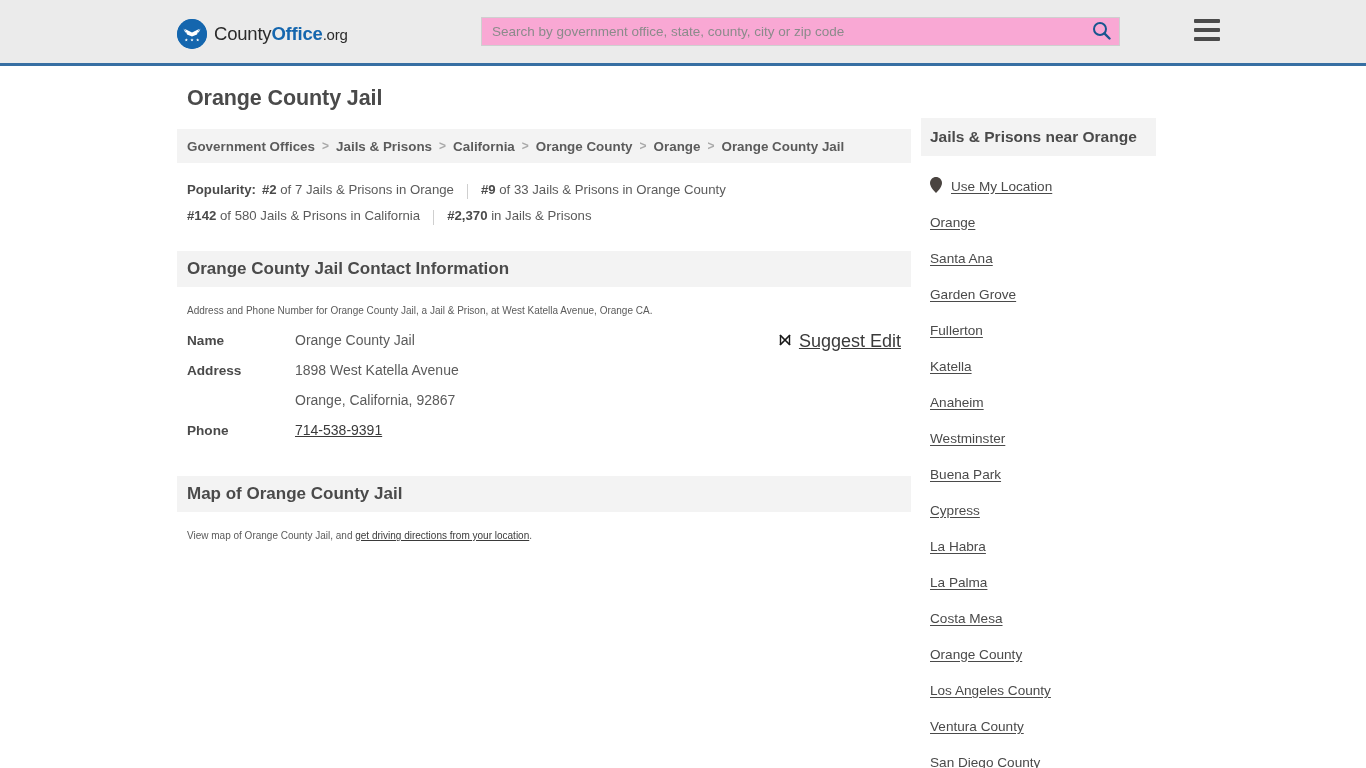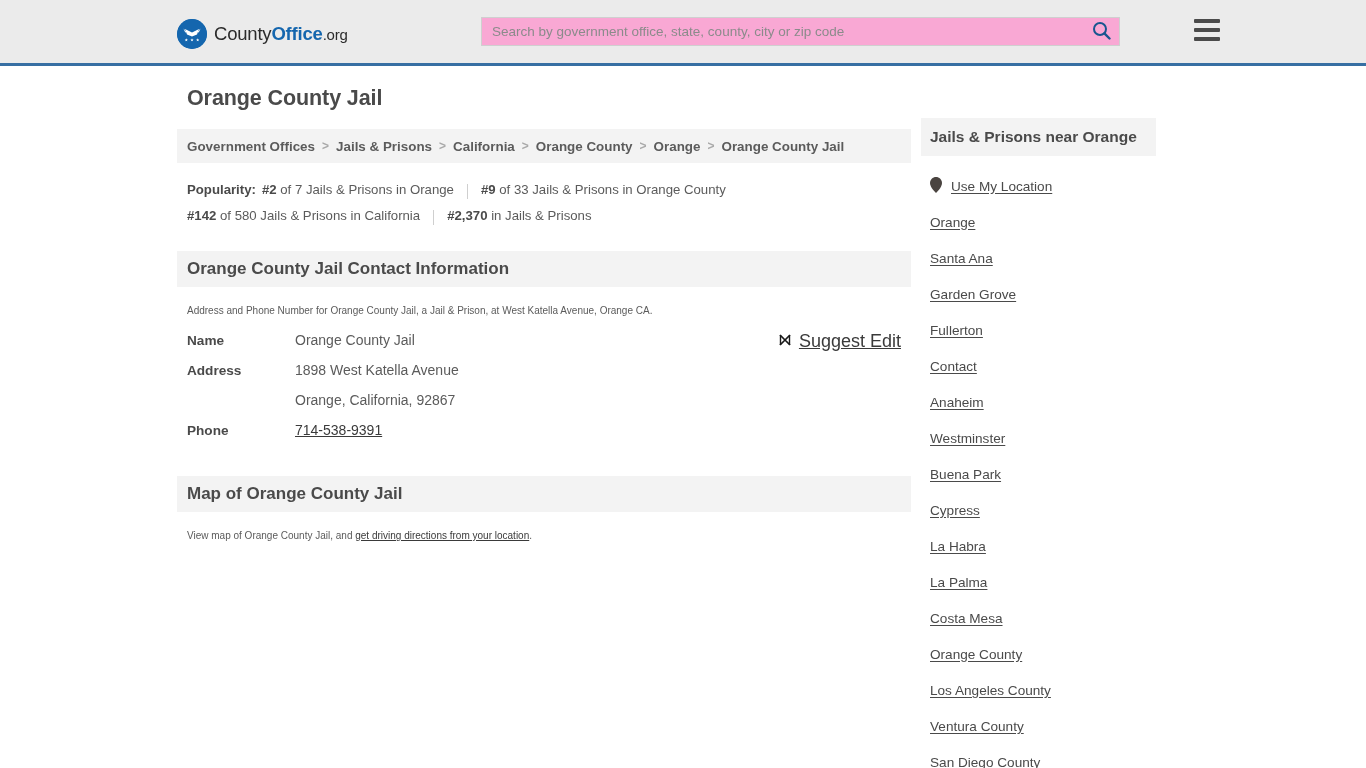--- a/index.html
+++ b/index.html
@@ -389,21 +389,21 @@
       <div class="side-item">
           <a href="#">Santa Ana</a>
         </div>
       <div class="side-item">
           <a href="#">Garden Grove</a>
         </div>
       <div class="side-item">
           <a href="#">Fullerton</a>
         </div>
       <div class="side-item">
-          <a href="#">Contact</a>
+          <a href="#">Katella</a>
         </div>
       <div class="side-item">
           <a href="#">Anaheim</a>
         </div>
       <div class="side-item">
           <a href="#">Westminster</a>
         </div>
       <div class="side-item">
           <a href="#">Buena Park</a>
         </div>

